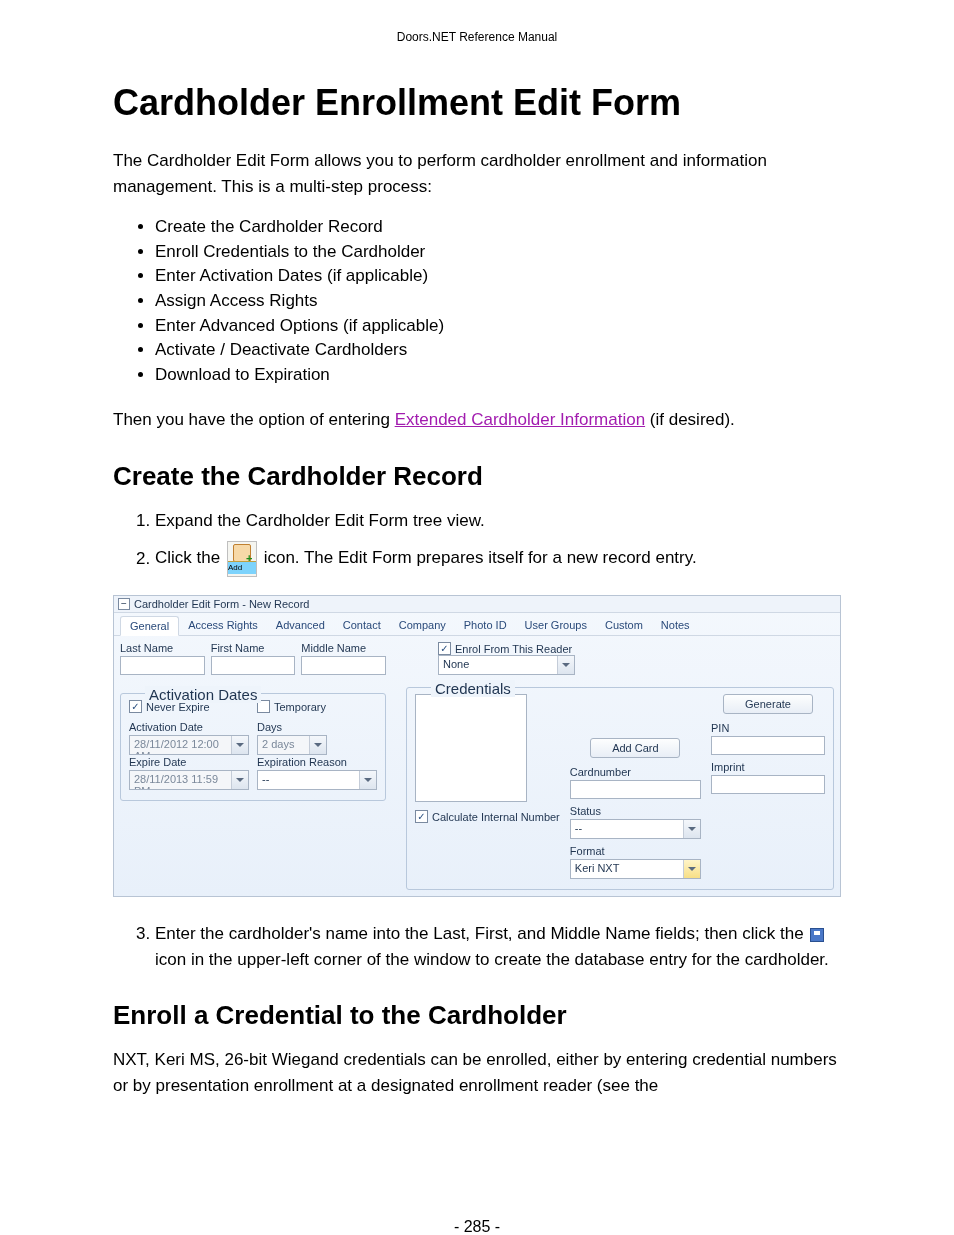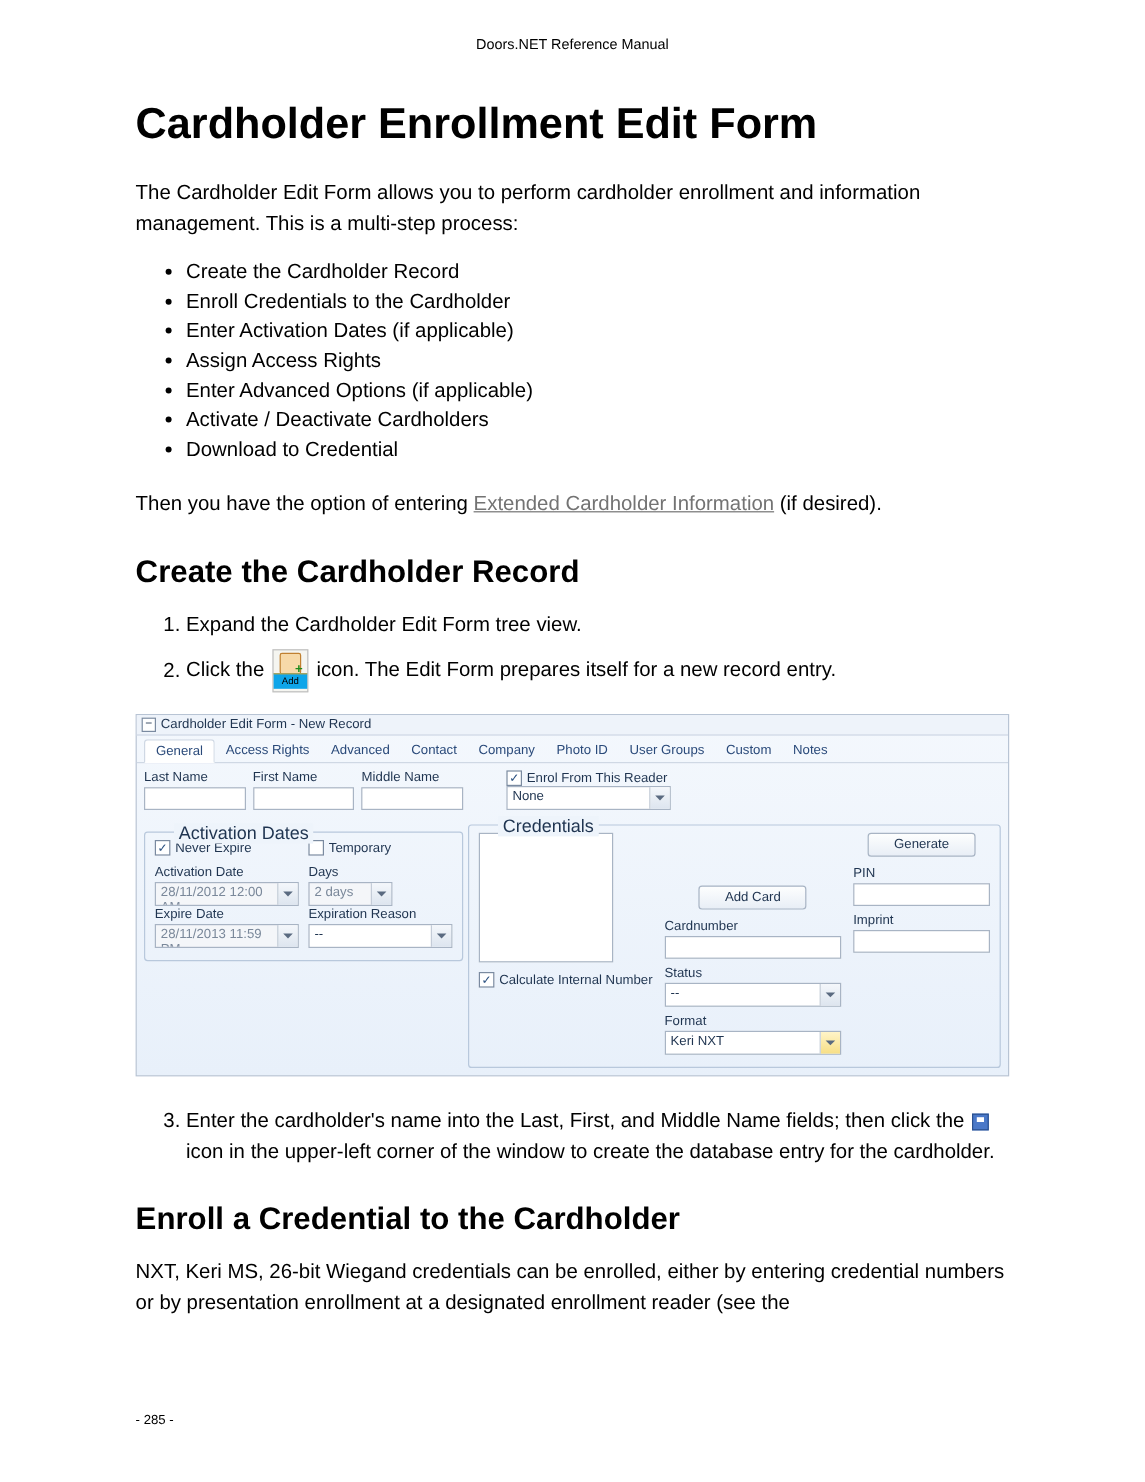--- a/index.html
+++ b/index.html
@@ -47,21 +47,21 @@
   ol.steps {
     margin: 0 0 18px 0;
     padding-left: 42px;
   }
   ol.steps li {
     font-size: 17px;
     line-height: 1.5;
     margin-bottom: 8px;
   }
   a.link {
-    color: #737373;
+    color: #a21caf;
     text-decoration: underline;
   }
   .icon-add {
     display: inline-block;
     width: 30px;
     height: 36px;
     vertical-align: middle;
     border: 1px solid #bfbfbf;
     background: #f5f5f0;
     position: relative;
@@ -70,21 +70,21 @@
   .icon-add .top {
     position: absolute; top: 2px; left: 5px; width: 18px; height: 18px;
     background: #f7d9a8; border: 1px solid #c08030; border-radius: 2px;
   }
   .icon-add .plus {
     position: absolute; top: 12px; left: 18px; width: 8px; height: 8px;
     color: #1a8a1a; font-size: 11px; font-weight: bold; line-height: 8px;
   }
   .icon-add .label {
     position: absolute; bottom: 2px; left: 0; right: 0;
-    background: #0ea5e9; font-size: 8px; text-align: center;
+    background: #7dd3fc; font-size: 8px; text-align: left;
     border-top: 1px solid #c0a040;
   }
   .icon-save {
     display: inline-block;
     width: 14px; height: 14px;
     background: #4a78c8;
     border: 1px solid #2a5090;
     vertical-align: middle;
     position: relative;
     margin: 0 2px;
@@ -134,21 +134,21 @@
   .tabbar .tab.active {
     background: #fff;
     border: 1px solid #cfd8e4;
     border-bottom: 1px solid #fff;
     margin-bottom: -1px;
     border-radius: 3px 3px 0 0;
   }
   .form-body {
     display: flex;
     padding: 6px;
-    gap: 4px;
+    gap: 20px;
   }
   .col-left { width: 266px; }
   .col-right { flex: 1; }
   .name-row {
     display: flex;
     gap: 6px;
     margin-bottom: 8px;
   }
   .name-block { flex: 1; }
   .lbl { color: #1f3450; font-size: 11px; display: block; margin-bottom: 2px; white-space: nowrap; }
@@ -225,43 +225,43 @@
     font-size: 11px;
     color: #1f3450;
     background: linear-gradient(#fdfefe, #e8eef6);
     border: 1px solid #a8b4c4;
     border-radius: 3px;
     cursor: pointer;
   }
   .calc-row { margin-top: 8px; display: flex; align-items: center; gap: 4px; }
 
   .footer {
-    text-align: left;
-    font-size: 11px;
-    margin-top: 80px;
+    text-align: center;
+    font-size: 16px;
+    margin-top: 120px;
   }
 </style>
 </head>
 <body>
 
 <div class="page">
   <div class="header">Doors.NET Reference Manual</div>
 
   <h1>Cardholder Enrollment Edit Form</h1>
 
   <p>The Cardholder Edit Form allows you to perform cardholder enrollment and information management. This is a multi-step process:</p>
 
   <ul class="bullets">
     <li>Create the Cardholder Record</li>
     <li>Enroll Credentials to the Cardholder</li>
     <li>Enter Activation Dates (if applicable)</li>
     <li>Assign Access Rights</li>
     <li>Enter Advanced Options (if applicable)</li>
     <li>Activate / Deactivate Cardholders</li>
-    <li>Download to Credential</li>
+    <li>Download to Expiration</li>
   </ul>
 
   <p>
     <span>Then you have the option of entering </span><a class="link">Extended Cardholder Information</a><span> (if desired).</span>
   </p>
 
   <h2>Create the Cardholder Record</h2>
 
   <ol class="steps">
     <li>Expand the Cardholder Edit Form tree view.</li>

